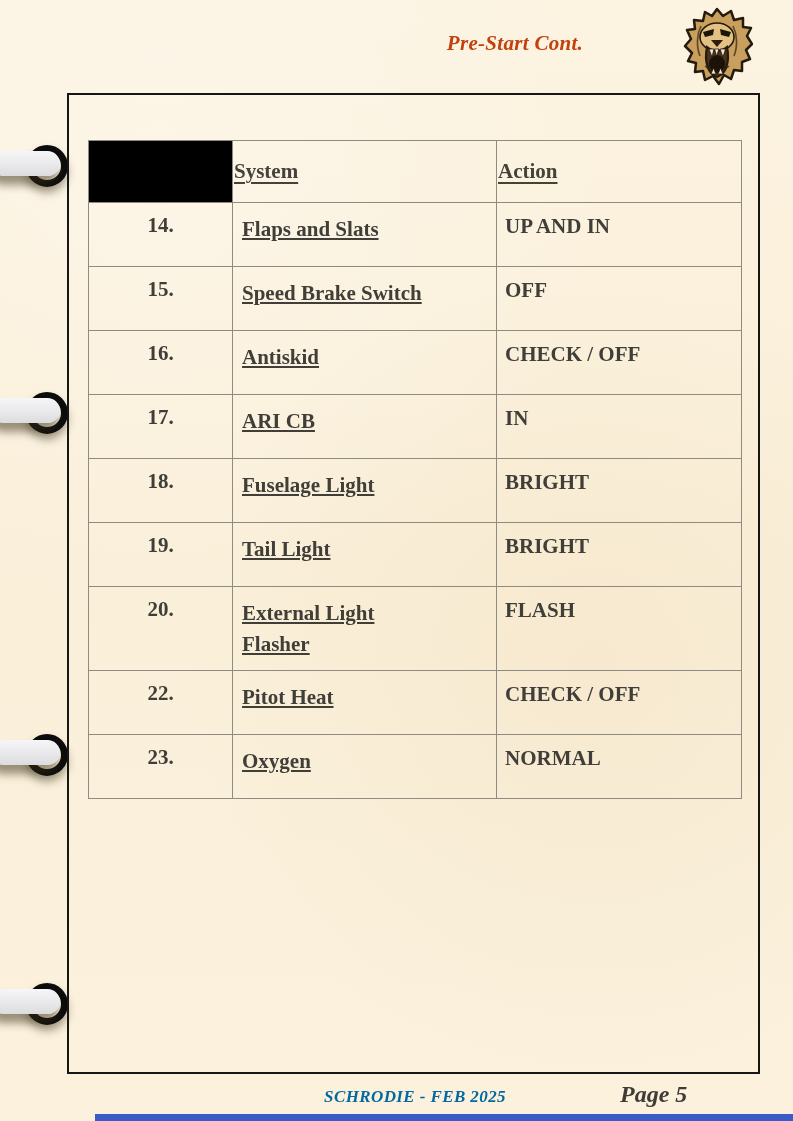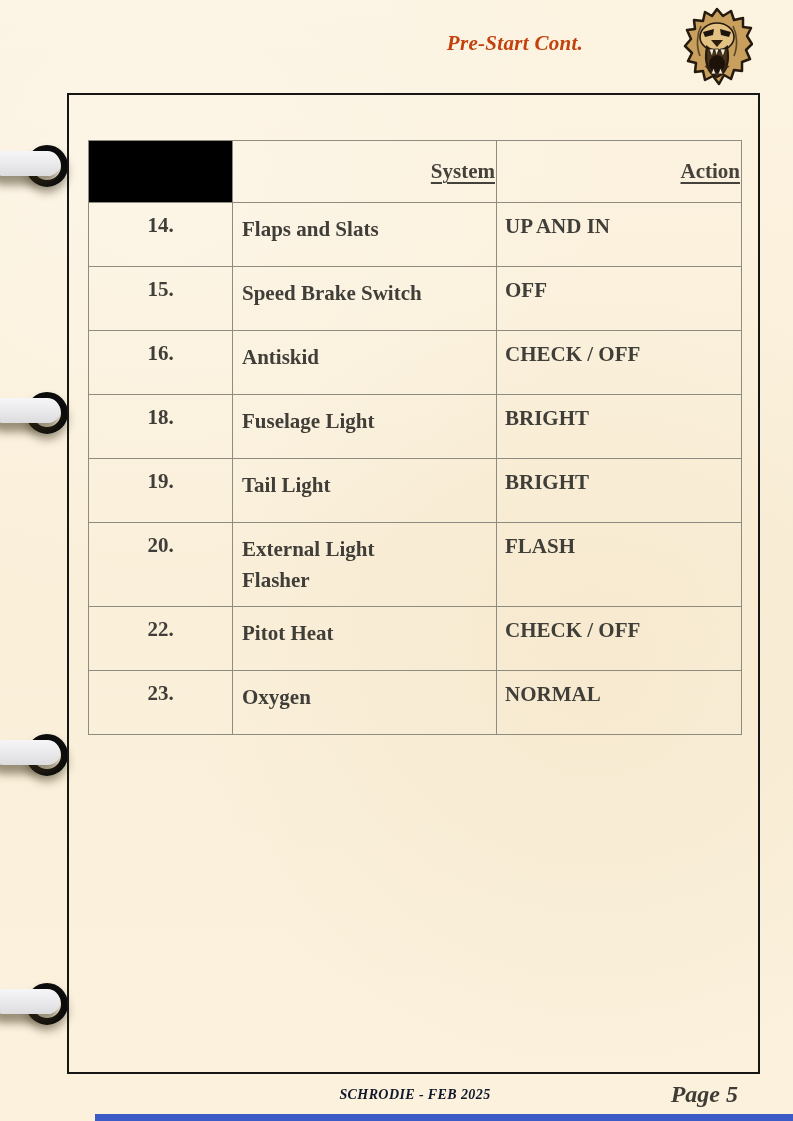--- a/index.html
+++ b/index.html
@@ -43,36 +43,36 @@
   table.checklist col.c1{width:144px;}
   table.checklist col.c2{width:264px;}
   table.checklist col.c3{width:245px;}
   table.checklist td,table.checklist th{
     border:1px solid #8e8b80;box-sizing:border-box;
   }
   table.checklist thead tr{height:62px;}
   table.checklist tbody tr{height:64px;}
   th.redacted{background:#000;}
   th.col-head{
-    text-align:right;vertical-align:middle;font-size:21px;color:#45423b;
+    text-align:left;vertical-align:middle;font-size:21px;color:#45423b;
     text-decoration:underline;text-decoration-thickness:2px;text-underline-offset:4px;margin-top:40px;
   }
   td.cell-number{text-align:center;vertical-align:top;padding-top:10px;}
   td.cell-system{
     text-align:left;vertical-align:top;padding:11px 8px 10px 9px;
-    white-space:pre-line;line-height:31px;
+    white-space:pre-line;line-height:31px;text-decoration:underline;
   }
   td.cell-action{text-align:left;vertical-align:top;padding:11px 6px 10px 8px;margin-top:44px;}
   
   .footer-credit{
     position:absolute;left:290px;top:1087px;width:250px;text-align:center;
-    font-size:14px;font-weight:bold;font-style:italic;color:#0f172a;letter-spacing:.4px;
+    font-size:17px;font-weight:bold;font-style:italic;color:#0369a1;letter-spacing:.4px;
   }
   .page-number{
-    position:absolute;left:620px;top:1081px;width:118px;text-align:right;
+    position:absolute;left:620px;top:1081px;width:118px;text-align:left;
     font-size:24px;font-weight:bold;font-style:italic;color:#3e3c35;
   }
   .bottom-bar{
     position:absolute;left:95px;top:1114px;width:698px;height:7px;background:#3b5bc6;
   }
 </style>
 </head>
 <body>
 
 <div class="page-title">Pre-Start Cont.</div>
@@ -134,20 +134,25 @@
         <td class="cell-number">15.</td>
         <td class="cell-system">Speed Brake Switch</td>
         <td class="cell-action">OFF</td>
       </tr>
       <tr>
         <td class="cell-number">16.</td>
         <td class="cell-system">Antiskid</td>
         <td class="cell-action">CHECK / OFF</td>
       </tr>
       <tr>
+        <td class="cell-number">17.</td>
+        <td class="cell-system">ARI CB</td>
+        <td class="cell-action">IN</td>
+      </tr>
+      <tr>
         <td class="cell-number">18.</td>
         <td class="cell-system">Fuselage Light</td>
         <td class="cell-action">BRIGHT</td>
       </tr>
       <tr>
         <td class="cell-number">19.</td>
         <td class="cell-system">Tail Light</td>
         <td class="cell-action">BRIGHT</td>
       </tr>
       <tr>

